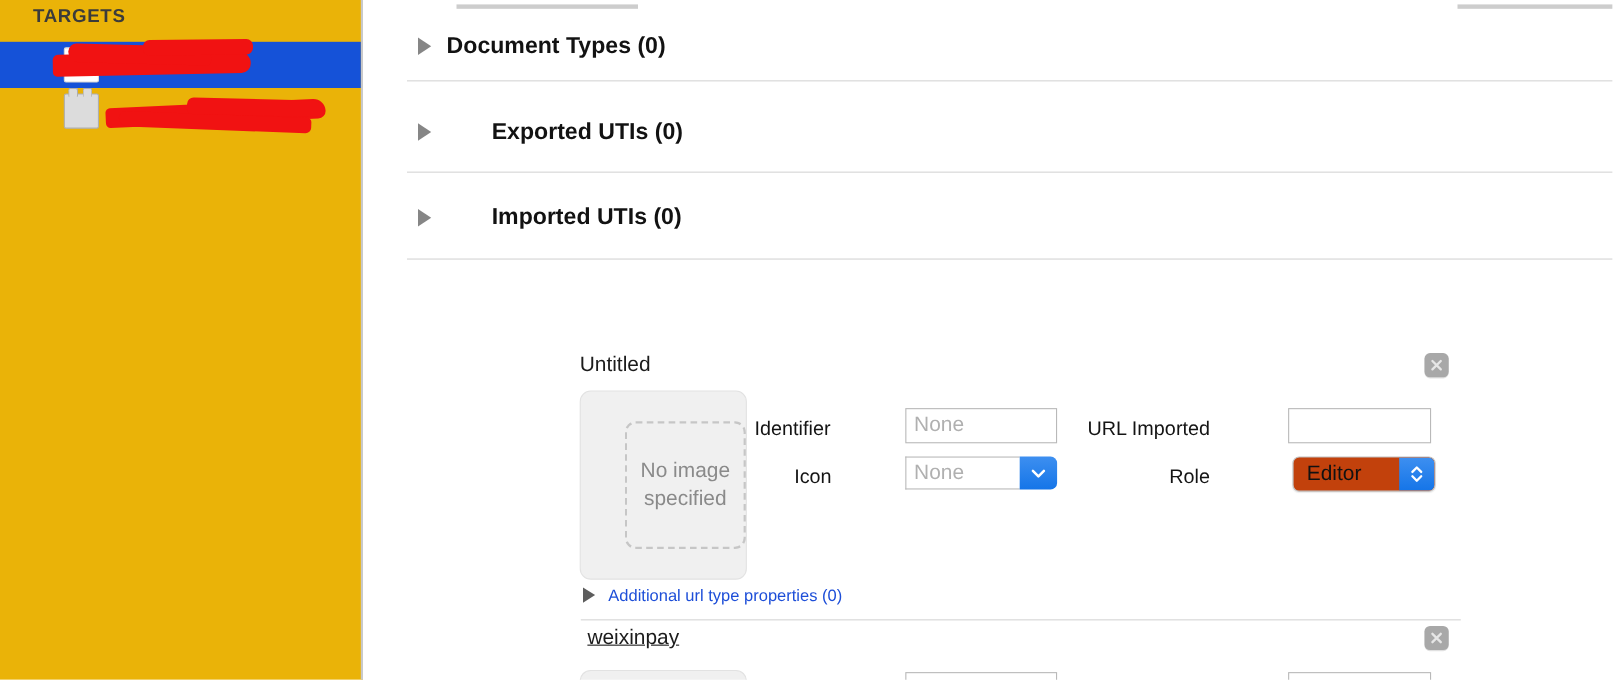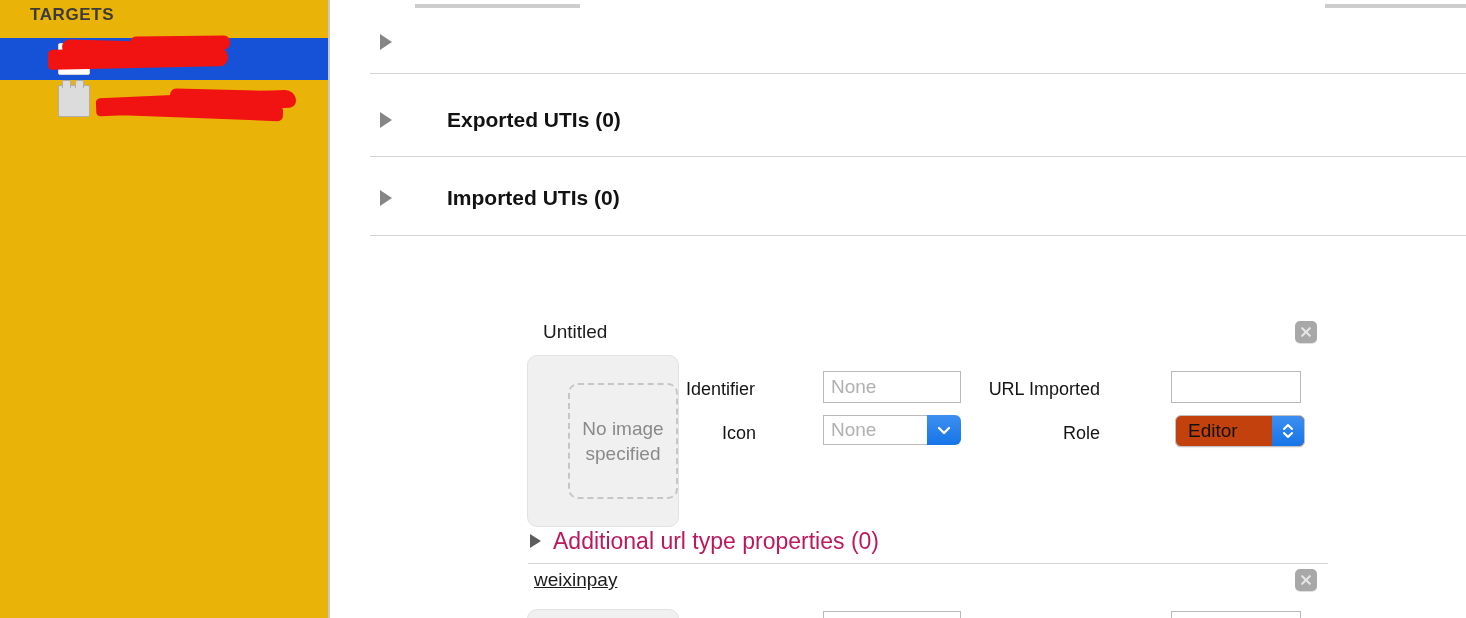--- a/index.html
+++ b/index.html
@@ -326,22 +326,22 @@
     height: 24px;
   }
   .sub-tri {
     width: 0; height: 0;
     border-top: 7px solid transparent;
     border-bottom: 7px solid transparent;
     border-left: 11px solid #5d5d5d;
     margin-right: 12px;
   }
   .sub-title {
-    font-size: 23px;
-    color: #be185d;
+    font-size: 15px;
+    color: #1d4ed8;
     white-space: nowrap;
   }
 </style>
 </head>
 <body>
 
 <div class="root">
 
   <div class="sidebar">
     <div class="sidebar-header">TARGETS</div>
@@ -364,37 +364,38 @@
     <div class="redact r2c"></div>
   </div>
 
   <div class="detail">
 
     <div class="sep-top"></div>
     <div class="sep-top2"></div>
 
     <div class="section-head" style="top:29px;">
       <div class="tri tri-right"></div>
+      <div class="section-title">Document Types (0)</div>
     </div>
     <div class="sep" style="top:73px;"></div>
 
     <div class="section-head" style="top:107px;gap:41px;">
       <div class="tri tri-right"></div>
       <div class="section-title">Exported UTIs (0)</div>
     </div>
     <div class="sep" style="top:156px;"></div>
 
     <div class="section-head" style="top:185px;gap:41px;">
       <div class="tri tri-right"></div>
       <div class="section-title">Imported UTIs (0)</div>
     </div>
     <div class="sep" style="top:235px;"></div>
 
 
-    <div class="entry-title" style="left:197px; top:321px;margin-left:16px;">Untitled</div>
+    <div class="entry-title" style="left:197px; top:321px;">Untitled</div>
 
     <div class="close-btn" style="left:965px; top:321px;">
       <svg width="14" height="14" viewBox="0 0 14 14">
         <path d="M3.2 3.2 L10.8 10.8 M10.8 3.2 L3.2 10.8" stroke="#e6e6e6" stroke-width="2.1" stroke-linecap="round"></path>
       </svg>
     </div>
 
     <div class="image-well" style="left:197px; top:355px; width:152px; height:172px;padding-left:40px;">
       <div class="image-well-inner">No image specified</div>
     </div>

